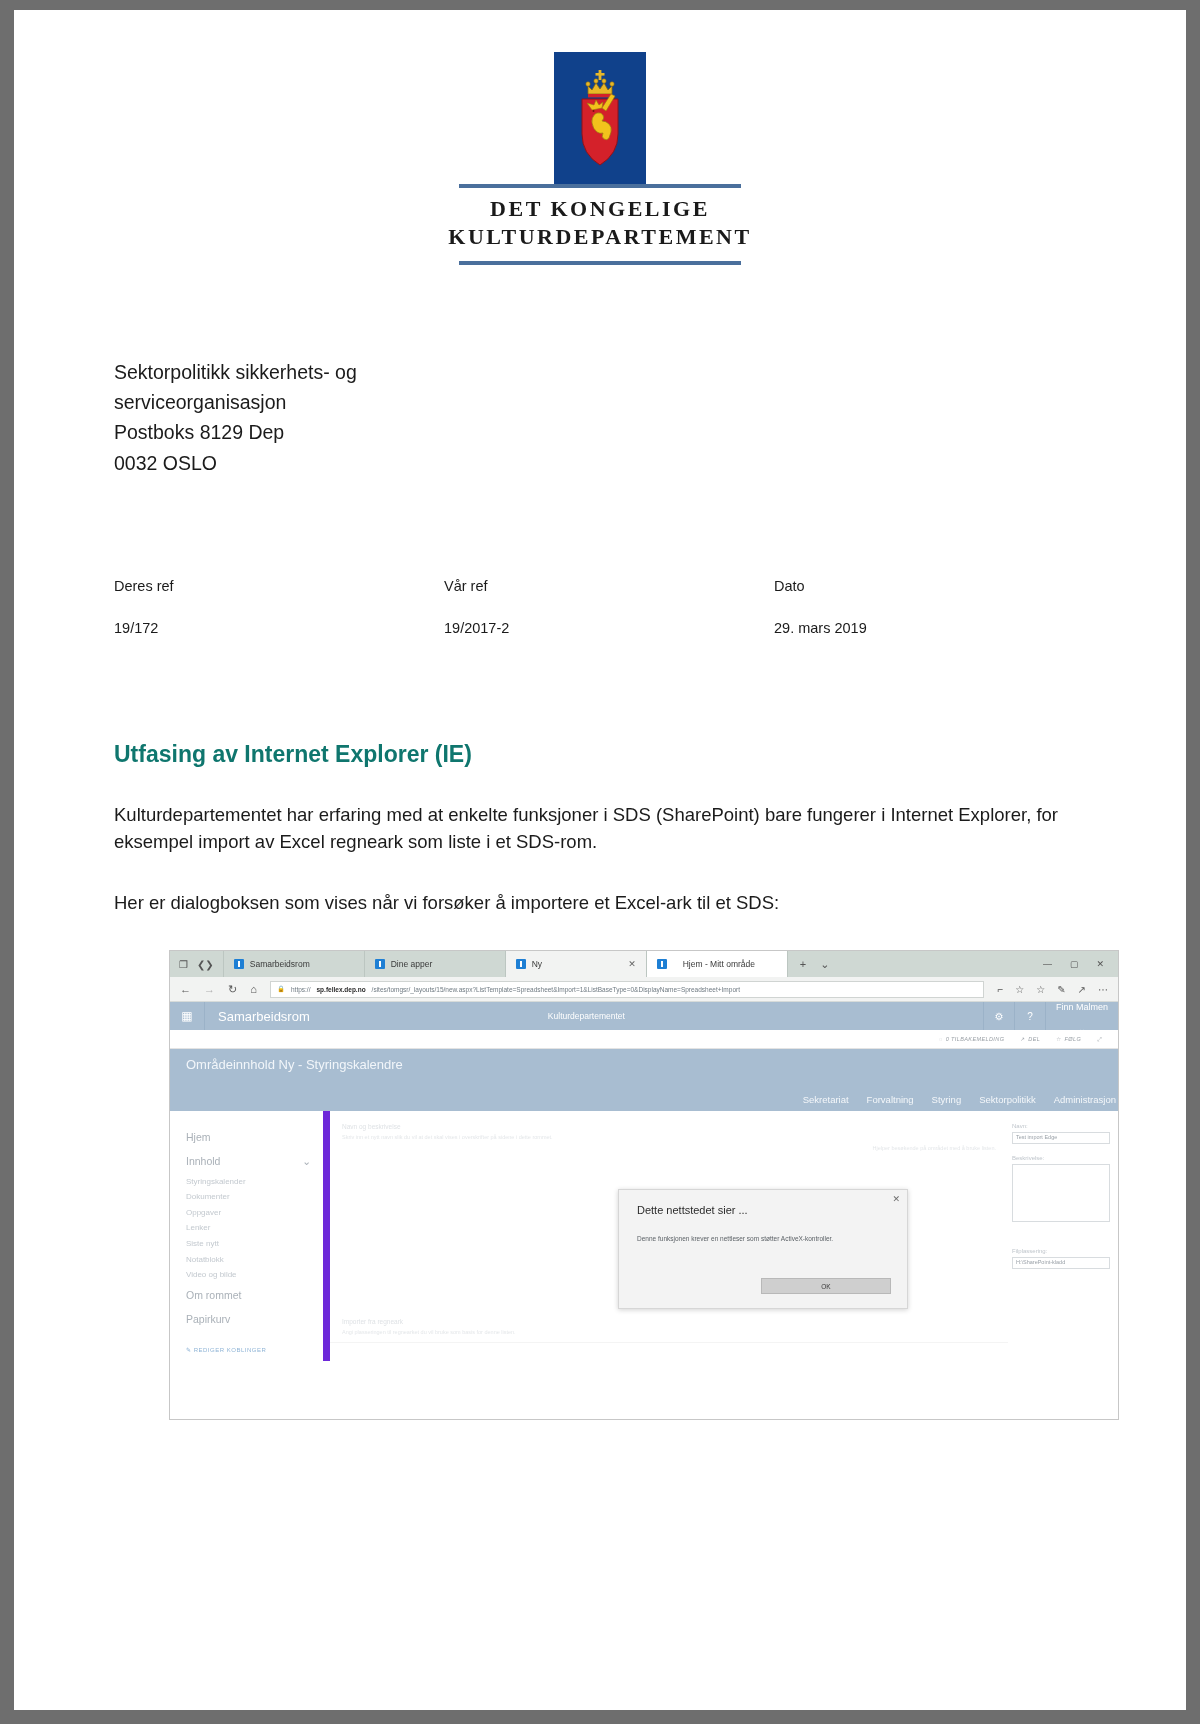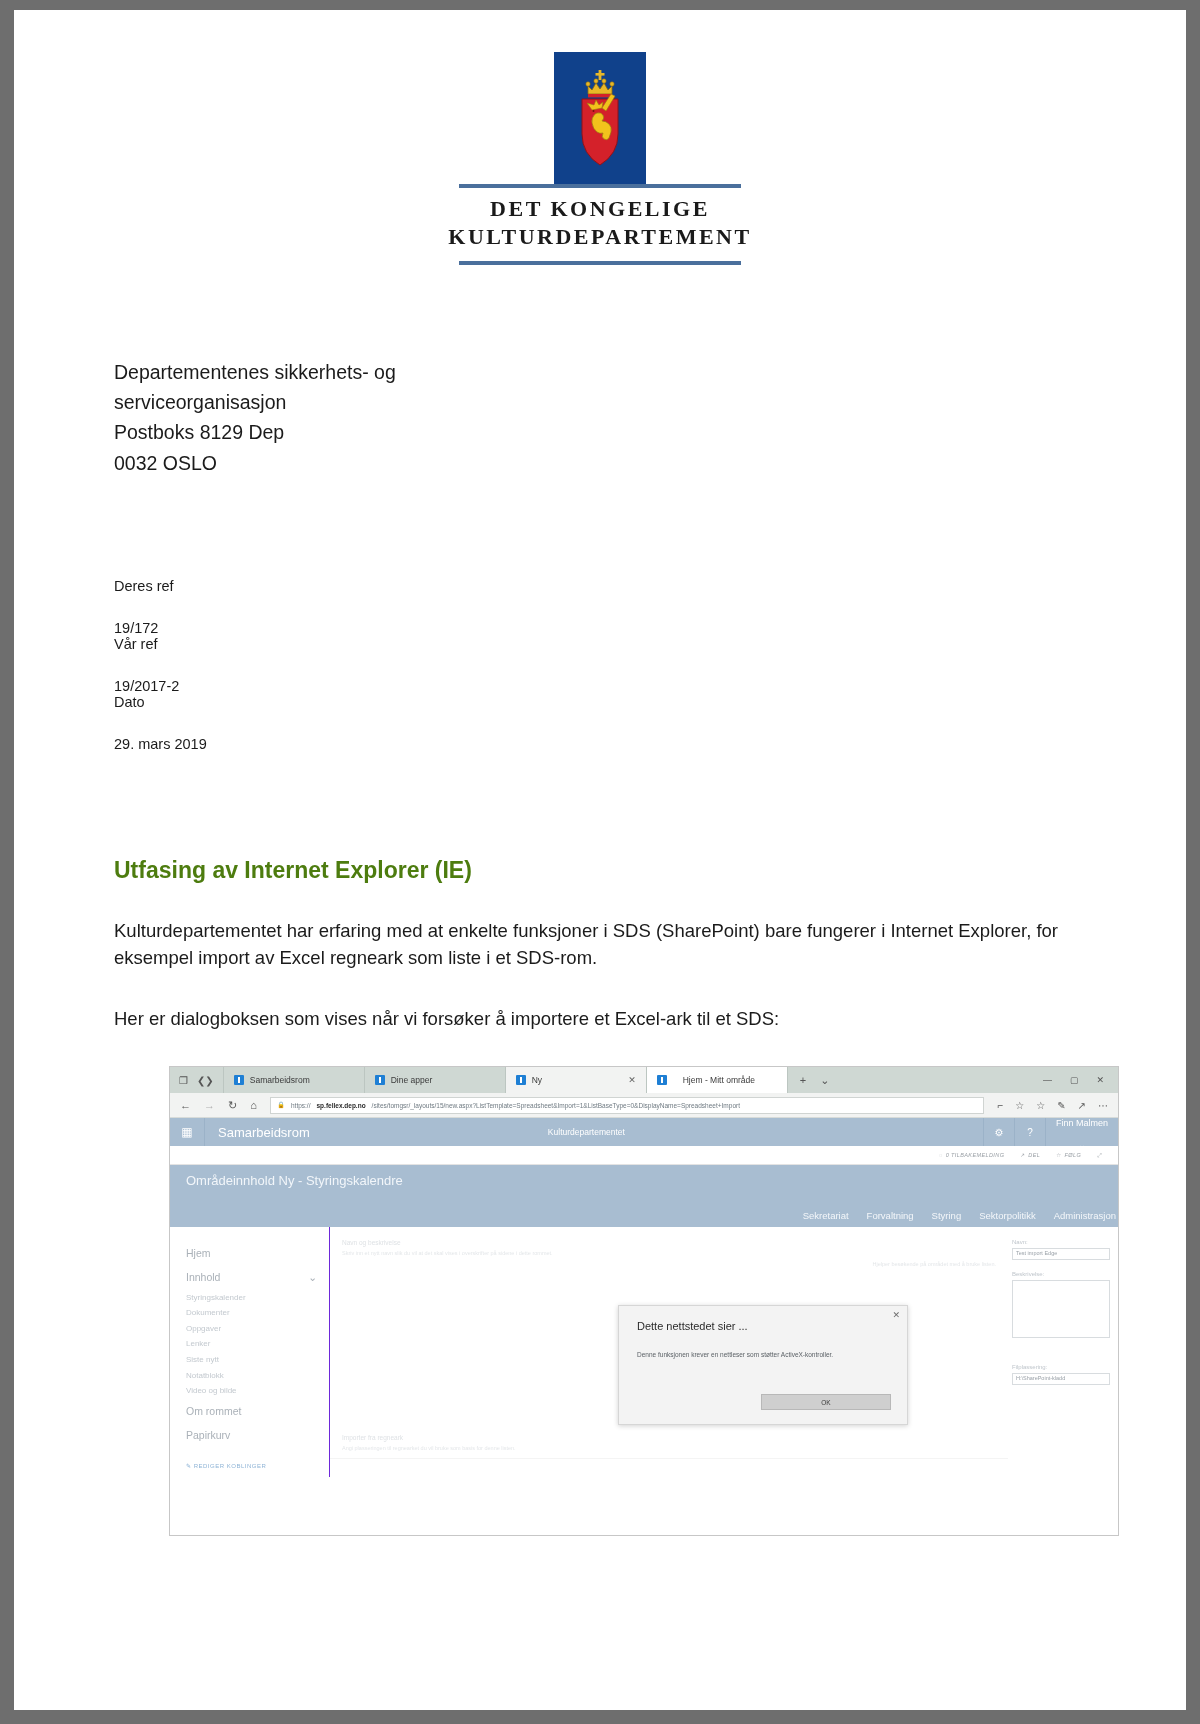--- a/index.html
+++ b/index.html
@@ -90,32 +90,31 @@
     margin-top: 92px;
     font-size: 19.5px;
     line-height: 1.55;
     color: #1b1b1b;
   }
   .refrow {
     margin-top: 100px;
     display: flex;
     font-size: 14.5px;
     color: #1b1b1b;
-    flex-direction: column;
   }
   .refcol { width: 330px; }
   .refcol:last-child { width: auto; }
   .reflabel { margin-bottom: 26px; }
   .refvalue { }
 
   .doc-title {
     margin-top: 105px;
     font-size: 23px;
     font-weight: bold;
-    color: #4d7c0f;
+    color: #0f766e;
   }
   .para {
     margin-top: 34px;
     font-size: 18.5px;
     line-height: 1.45;
     color: #1b1b1b;
   }
 
   
   .shot {
@@ -242,21 +241,21 @@
     font-size: 13px; color: #f2f6fa;
   }
   .sp-nav {
     position: absolute; right: 2px; bottom: 6px;
     display: flex; gap: 18px; font-size: 9.5px; color: #f4f7fa;
   }
 
   
   .sp-body { display: flex; height: 250px; background: #ffffff; }
   .sp-left {
-    width: 160px; border-right: 1px solid #6d28d9;
+    width: 160px; border-right: 7px solid #6d28d9;
     padding: 14px 0 0 16px; box-sizing: border-box;
     color: #c3c9cf; font-size: 8px; line-height: 1.95;
   }
   .sp-left .big { font-size: 10.5px; color: #aab1b8; line-height: 2.3; }
   .sp-left .grp { display: flex; align-items: center; justify-content: space-between; padding-right: 12px;}
   .sp-left .edit { color: #8fb4d6; font-size: 6px; letter-spacing: .5px; margin-top: 14px;}
   .sp-main { flex: 1; position: relative; padding: 12px 10px 0 12px; }
   .sp-right { width: 110px; padding: 12px 8px 0 4px; box-sizing: border-box; }
 
   .fld-label { font-size: 6px; color: #bfc5cb; margin-bottom: 3px;}
@@ -328,21 +327,21 @@
           <span class="l1">DET KONGELIGE</span>
           <span class="l2">KULTURDEPARTEMENT</span>
         </div>
         <div class="rule-bot"></div>
       </div>
     </div>
 
     <div class="content">
 
       <div class="addr">
-        <div>Departementenes sikkerhets- og</div>
+        <div>Sektorpolitikk sikkerhets- og</div>
         <div>serviceorganisasjon</div>
         <div>Postboks 8129 Dep</div>
         <div>0032 OSLO</div>
       </div>
 
       <div class="refrow">
         <div class="refcol">
           <div class="reflabel">Deres ref</div>
           <div class="refvalue">19/172</div>
         </div>

